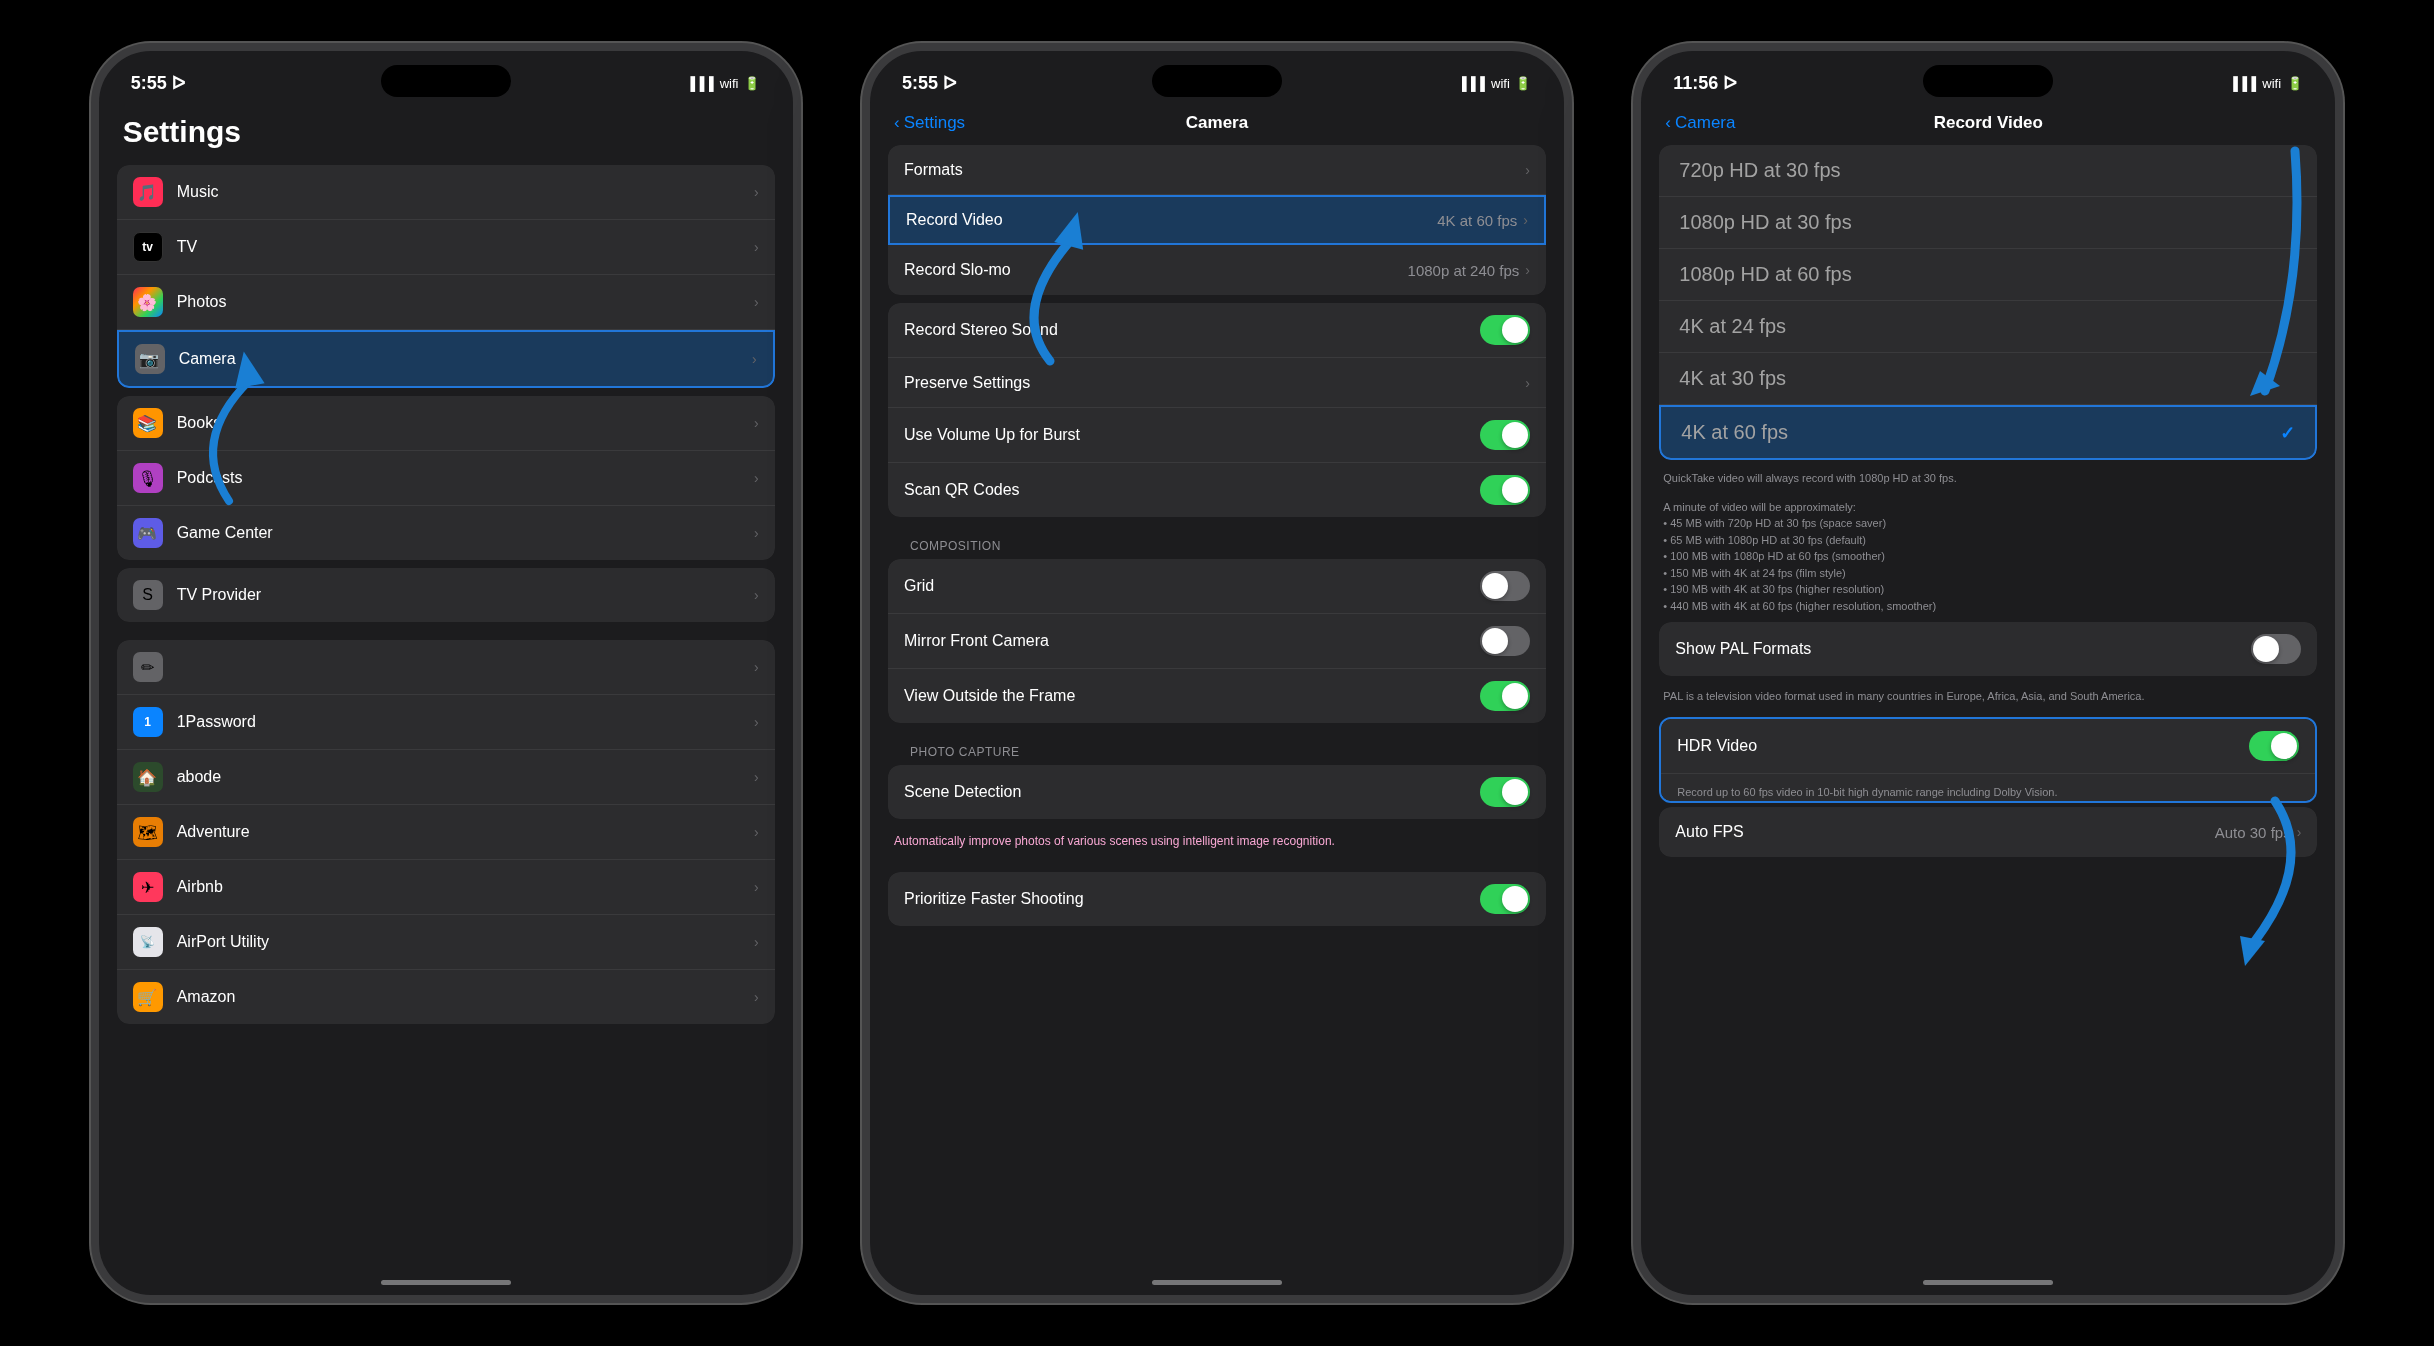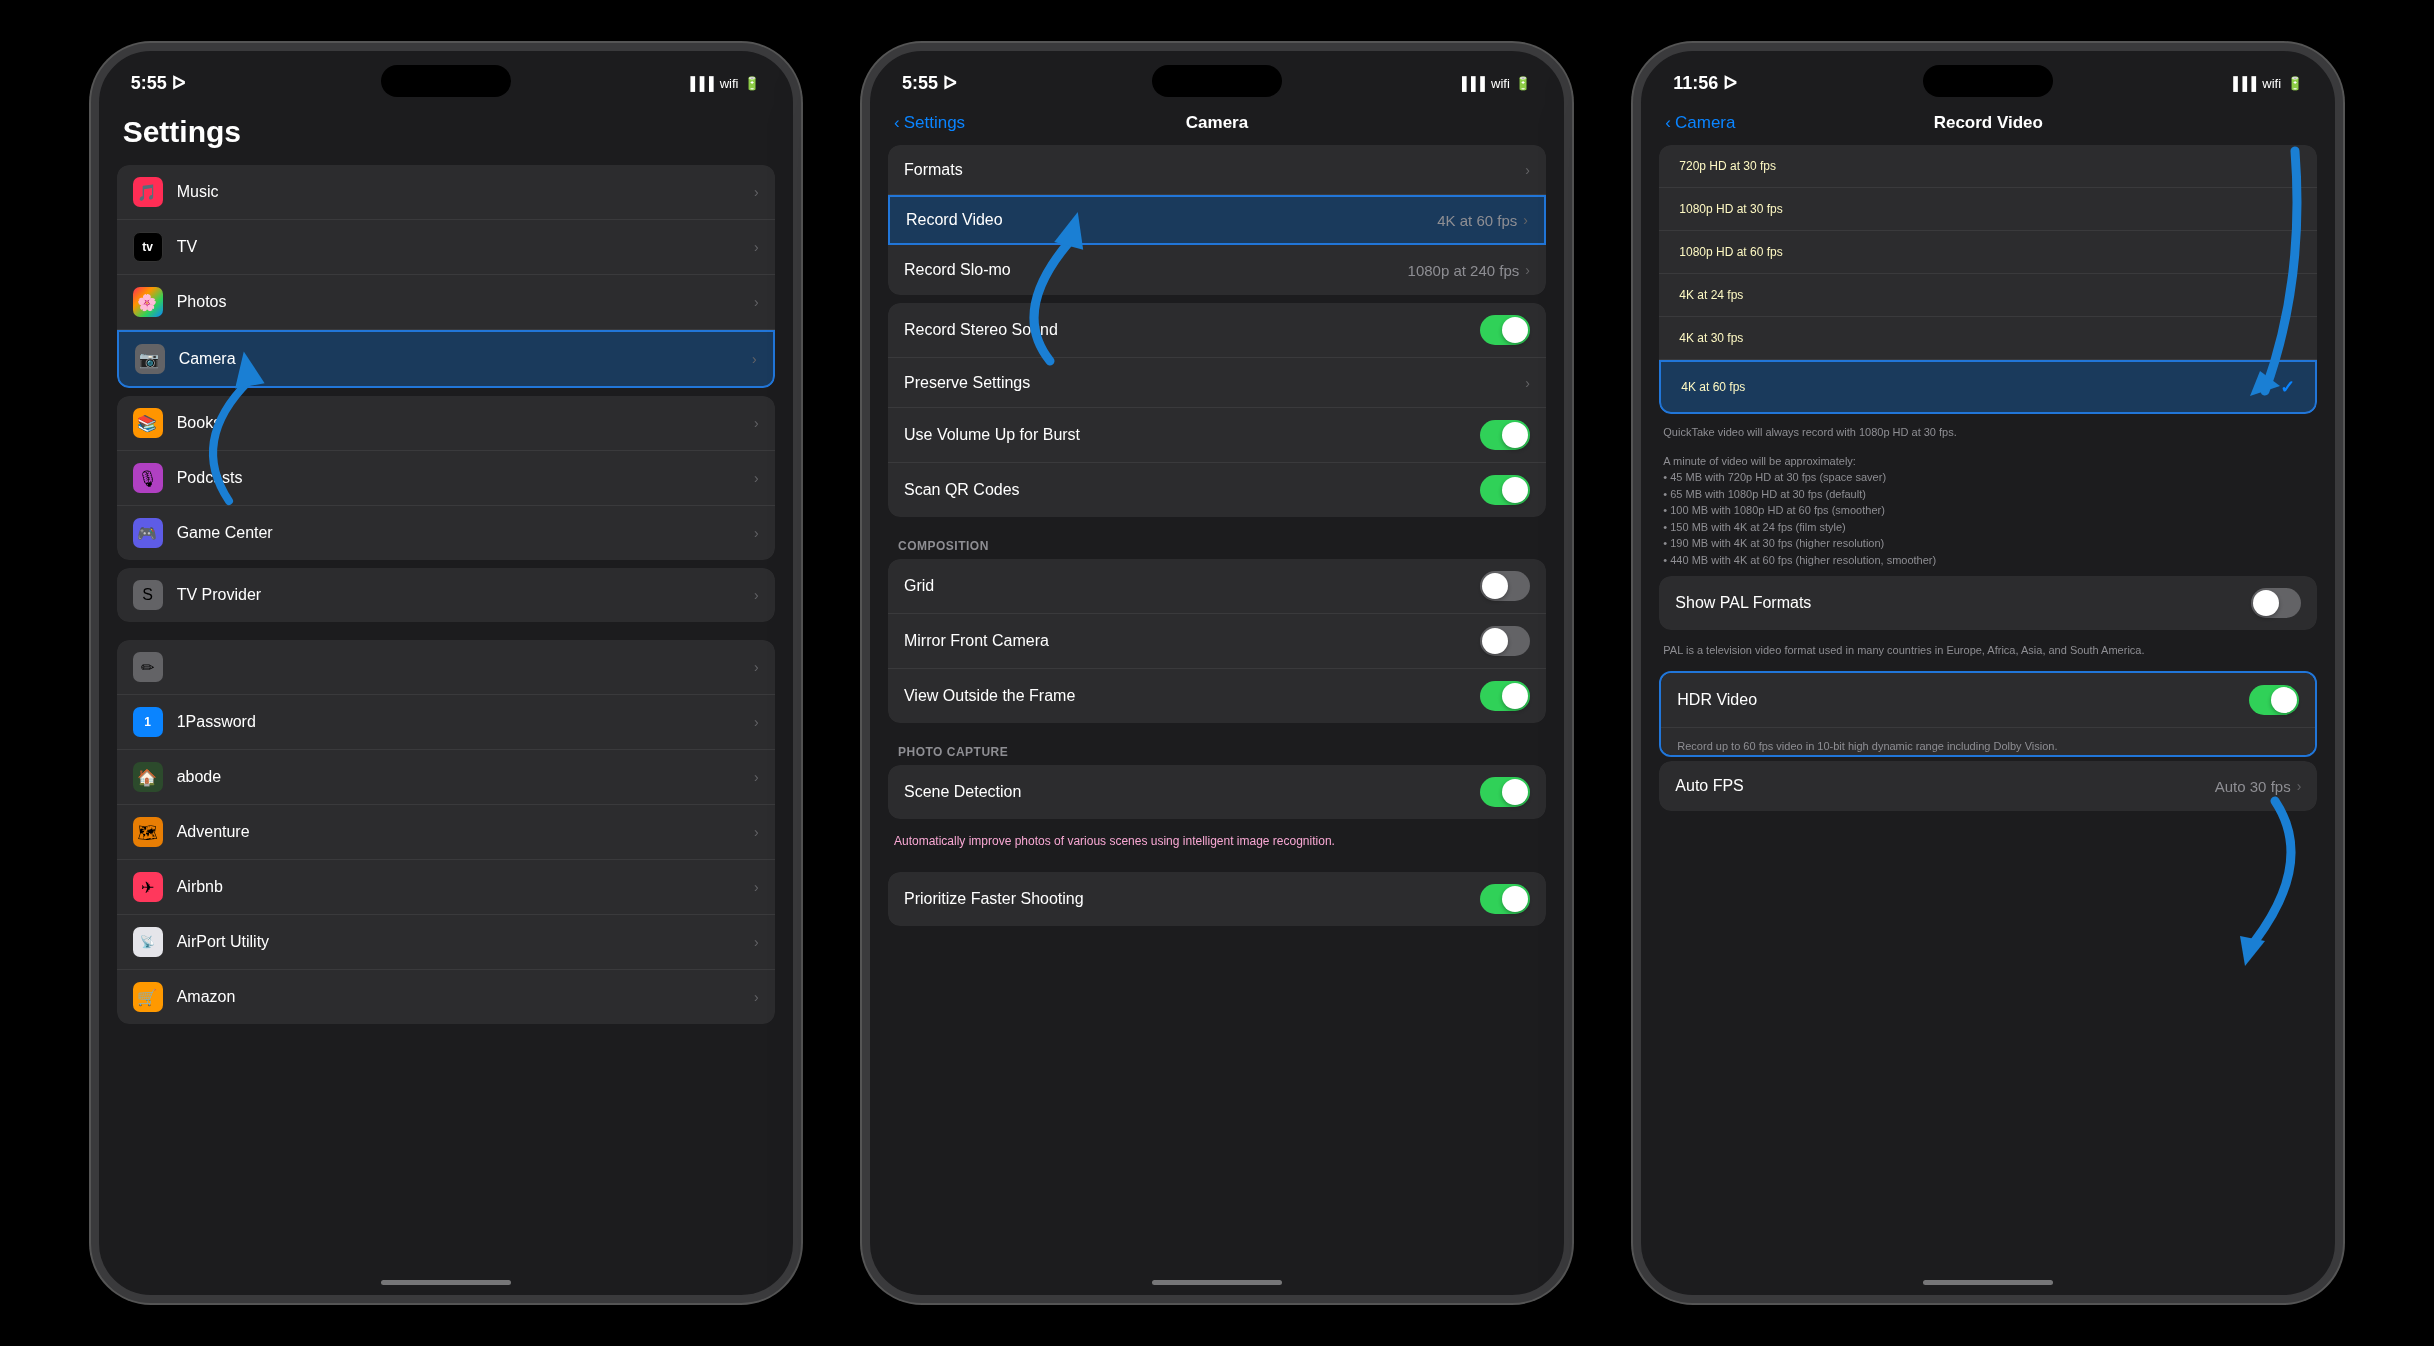--- a/index.html
+++ b/index.html
@@ -152,24 +152,24 @@
       box-shadow: 0 2px 4px rgba(0,0,0,0.3);
       transition: left 0.2s;
     }
     .toggle.on::after { left: 22px; }
     .toggle.off::after { left: 2px; }
 
     
     .section-label {
       color: #8e8e93;
       font-size: 12px;
-      font-weight: 700;
+      font-weight: 400;
       text-transform: uppercase;
       letter-spacing: 0.5px;
-      padding: 14px 28px 6px;
+      padding: 14px 40px 6px;
     }
 
     
     .row-group {
       margin: 0 18px 8px;
       border-radius: 12px;
       overflow: hidden;
     }
     .row-group .settings-row {
       border-radius: 0;
@@ -196,22 +196,22 @@
 
     
     .option-row {
       display: flex;
       align-items: center;
       padding: 14px 20px;
       border-bottom: 1px solid rgba(255,255,255,0.07);
       background: #2c2c2e;
     }
     .option-label {
-      color: #fef9c3;
-      font-size: 12px;
+      color: #a3a3a3;
+      font-size: 20px;
       flex: 1;
     }
     .checkmark {
       color: #0a84ff;
       font-size: 18px;
       font-weight: 600;
     }
 
     
     .home-indicator {

